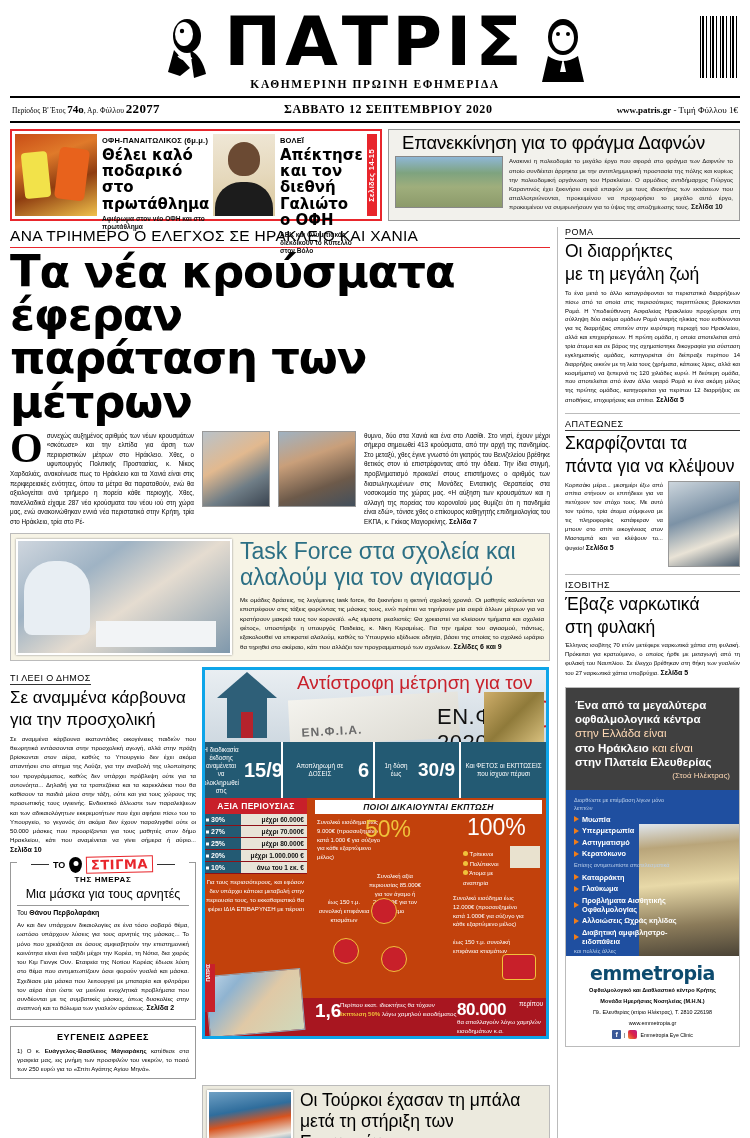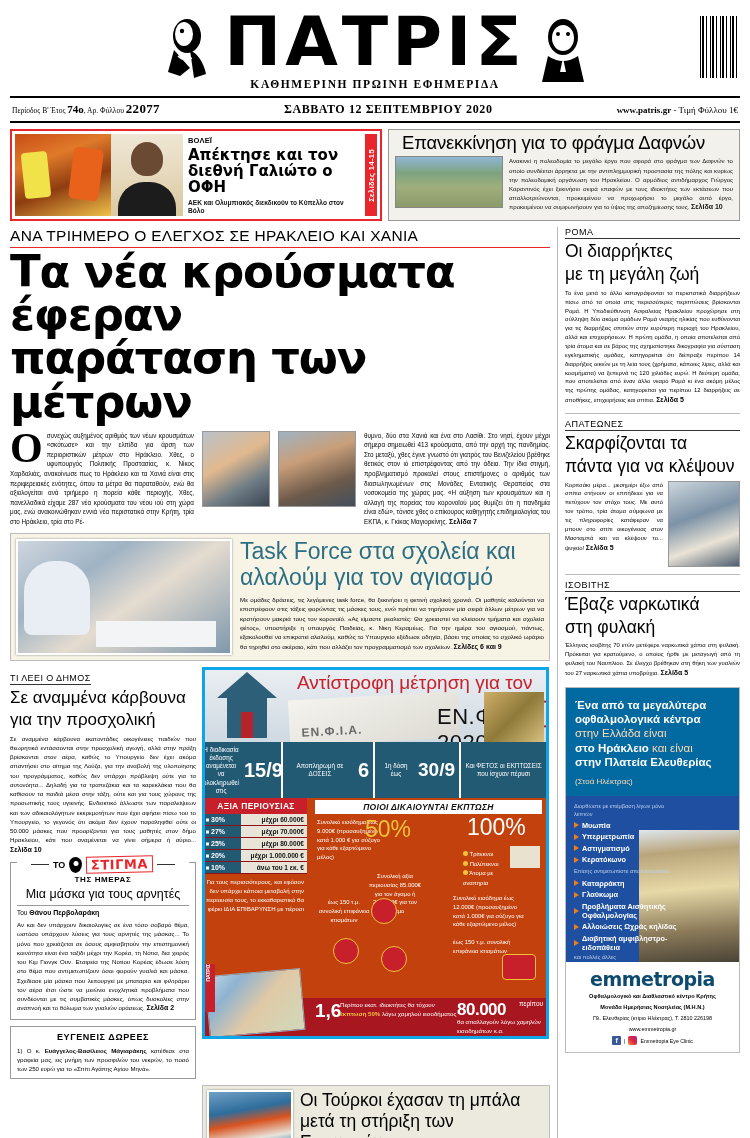--- a/index.html
+++ b/index.html
@@ -181,25 +181,25 @@
 
   
   .rc-kicker { font-size: 9px; letter-spacing: 0.5px; border-bottom: 1px solid #333; padding-bottom: 1px; }
   .rc-head { font-size: 17.5px; line-height: 1.14; margin-top: 3px; }
   .rc-text { font-size: 5.9px; line-height: 1.5; text-align: justify; margin-top: 4px; }
   .rc-sep { border-top: 1px solid #bbb; margin: 7px 0 5px 0; }
   .rc-flow { display: flex; gap: 5px; margin-top:4px; }
   .rc-photo { width: 72px; height: 86px; background: linear-gradient(160deg,#cdd6dd 0%,#7c92a6 40%,#e9e3d6 70%,#4e5f70 100%); border: 1px solid #999; flex:none; }
 
   .ad-box { margin-top: 8px; border: 1px solid #bbb; }
-  .ad-top { background: #0369a1; color: #fff; padding: 10px 9px; }
+  .ad-top { background: #404040; color: #fff; padding: 10px 9px; }
   .ad-l1 { font-size: 11.5px; font-weight: bold; line-height: 1.25; }
   .ad-l2 { font-size: 11.5px; line-height: 1.25; }
   .ad-l2 .w { color: #ffd9b5; }
-  .ad-l3 { font-size: 8px; color: #ffd9b5; margin-top: 8px; }
+  .ad-l3 { font-size: 8px; text-align: right; color: #ffd9b5; margin-top: 2px; }
   .ad-mid { background: #1f4fa0; color: #fff; padding: 7px 8px; position: relative; height: 166px; overflow:hidden; }
   .ad-sm { font-size: 5.6px; line-height: 1.35; color: #bcd0ea; }
   .ad-li { font-size: 7.3px; font-weight: bold; margin-top: 2.5px; display:flex; align-items:center; gap:3px; }
   .ad-li::before { content:""; width:0;height:0;border-left:5px solid #f07d1a;border-top:3.5px solid transparent;border-bottom:3.5px solid transparent; flex:none; }
   .ad-bld { position:absolute; right: 0px; bottom: 0; width: 100px; height: 132px;
     background: linear-gradient(175deg,#dfe6ee 0%,#b9a57a 18%,#e8d9a8 45%,#8b7b5a 75%,#4a4336 100%); }
   .ad-bot { background:#fff; padding: 6px 6px 7px 6px; text-align:center; }
   .ad-brand { font-family:"DejaVu Sans",sans-serif; font-size: 19px; font-weight:bold; letter-spacing:-0.5px; color:#0c4a6e; }
   .ad-t1 { font-size: 5.6px; font-weight: bold; margin-top: 3px; line-height:1.4; }
   .ad-t2 { font-size: 5.4px; margin-top: 3px; line-height:1.4; }
@@ -256,20 +256,25 @@
       <span class="url">www.patris.gr</span>
       <span>- Τιμή Φύλλου 1€</span>
     </div>
   </div>
   <div class="bottom-rule"></div>
 
   <div class="topband">
 
     <div class="sports-box">
       <div class="sp-photo"></div>
+      <div class="sp-text">
+        <div class="sp-kicker">ΟΦΗ-ΠΑΝΑΙΤΩΛΙΚΟΣ (6μ.μ.)</div>
+        <div class="sp-head">Θέλει καλό ποδαρικό στο πρωτάθλημα</div>
+        <div class="sp-dek">Αφιέρωμα στον νέο ΟΦΗ και στο πρωτάθλημα</div>
+      </div>
       <div class="sp-photo2"></div>
       <div class="sp-text">
         <div class="sp-kicker">ΒΟΛΕΪ</div>
         <div class="sp-head">Απέκτησε και τον διεθνή Γαλιώτο ο ΟΦΗ</div>
         <div class="sp-dek">ΑΕΚ και Ολυμπιακός διεκδικούν το Κύπελλο στον Βόλο</div>
       </div>
       <div class="sp-side">
           <span>Σελίδες 14-15</span>
         </div>
     </div>

